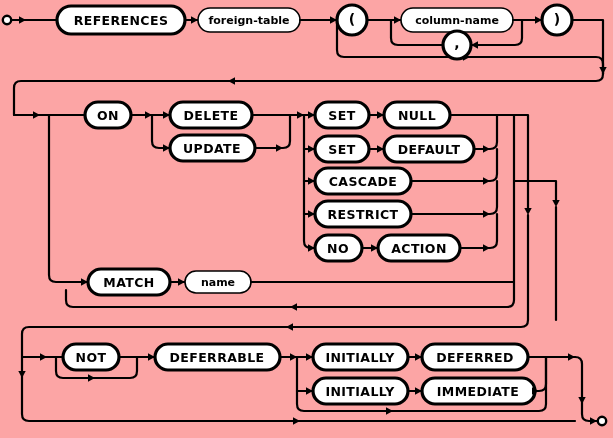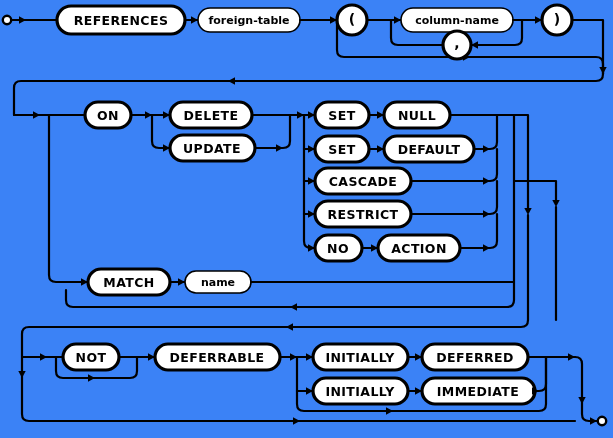--- a/index.html
+++ b/index.html
@@ -1,16 +1,16 @@
 <!DOCTYPE html>
 <html><head>
 <meta charset="utf-8">
 <style>
   html,body{margin:0;padding:0;background:#ffffff;}
-  #canvas{position:relative;width:613px;height:438px;background:#3b82f6;overflow:hidden;}
+  #canvas{position:relative;width:613px;height:438px;background:#fca5a5;overflow:hidden;}
   svg{display:block;}
   .rr-line{fill:none;stroke:#000000;stroke-width:2.2;stroke-linecap:round;stroke-linejoin:round;}
   .rr-arrow{fill:#000000;stroke:none;}
   .rr-term{fill:#ffffff;stroke:#000000;stroke-width:3.2;}
   .rr-nonterm{fill:#ffffff;stroke:#000000;stroke-width:1.6;}
   .rr-endpoint{fill:#ffffff;stroke:#000000;stroke-width:2.4;}
   .lbl-term{font-family:"DejaVu Sans","Liberation Sans",sans-serif;font-size:12.5px;font-weight:bold;
             fill:#000000;text-anchor:middle;dominant-baseline:middle;letter-spacing:.4px;}
   .lbl-punct{font-family:"DejaVu Sans","Liberation Sans",sans-serif;font-size:14px;font-weight:bold;
             fill:#000000;text-anchor:middle;dominant-baseline:middle;}

